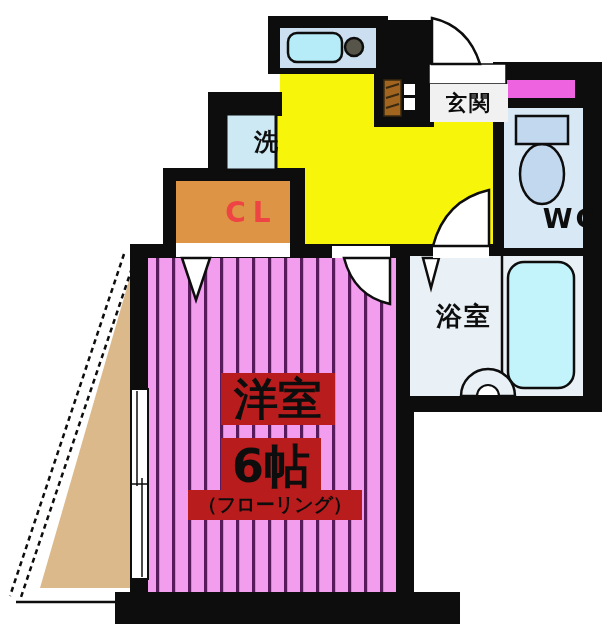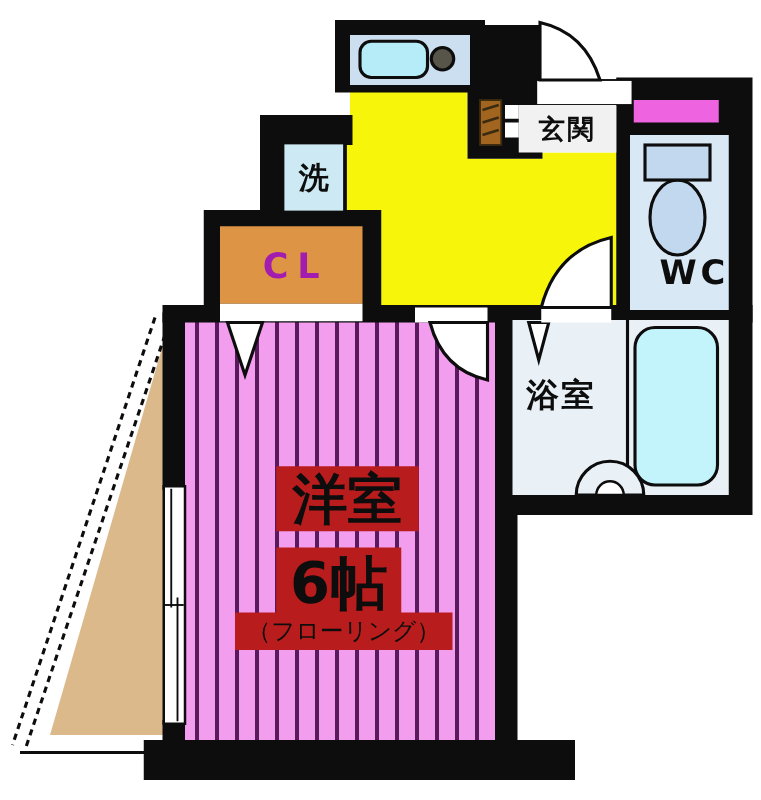--- a/index.html
+++ b/index.html
@@ -2,31 +2,31 @@
 <html><head>
 <meta charset="utf-8">
 <style>
   html,body{margin:0;padding:0;background:#ffffff;}
   #stage{
     position:relative;width:609px;height:640px;background:#ffffff;overflow:hidden;
     font-family:"DejaVu Sans",sans-serif;
   }
   #plan-svg{position:absolute;left:0;top:0;}
   .lbl{position:absolute;display:flex;align-items:center;justify-content:center;
-       color:#0d0d0d;font-weight:bold;white-space:nowrap;}
+       color:#0d0d0d;font-weight:bold;white-space:nowrap;margin-left:15px;}
   .lbl-washer   {left:226px;top:114px;width:50px;height:56px;font-size:24px;}
-  .lbl-closet   {left:176px;top:181px;width:114px;height:62px;font-size:28px;letter-spacing:7px;color:#a21caf;padding-left:7px;box-sizing:border-box;}
+  .lbl-closet   {left:176px;top:181px;width:114px;height:62px;font-size:28px;letter-spacing:7px;color:#ef4444;padding-left:7px;box-sizing:border-box;}
   .lbl-entrance {left:415px;top:84px;width:78px;height:38px;background:#f1f1f1;font-size:21px;letter-spacing:2px;}
   .lbl-wc       {left:504px;top:196px;width:79px;height:44px;font-size:27px;letter-spacing:3px;padding-left:12px;}
   .lbl-bath     {left:411px;top:298px;width:76px;height:36px;font-size:26px;letter-spacing:2px;}
   .patch{position:absolute;background:#b91c1c;display:flex;align-items:center;justify-content:center;
          color:#0d0d0d;font-weight:bold;}
   .patch-room-name {left:221px;top:373px;width:114px;height:52px;font-size:44px;}
   .patch-room-size {left:221px;top:438px;width:100px;height:58px;font-size:46px;}
-  .patch-floor-note{left:188px;top:490px;width:174px;height:30px;font-size:19px;font-weight:normal;}
+  .patch-floor-note{left:188px;top:490px;width:174px;height:30px;font-size:19px;font-weight:bold;}
 </style>
 </head>
 <body>
 
 <div id="stage">
 
   <svg id="plan-svg" width="609" height="640" viewBox="0 0 609 640">
     <defs>
       <pattern id="roomStripes" width="16" height="8" patternUnits="userSpaceOnUse">
         <rect width="16" height="8" fill="#f29ded"></rect>

